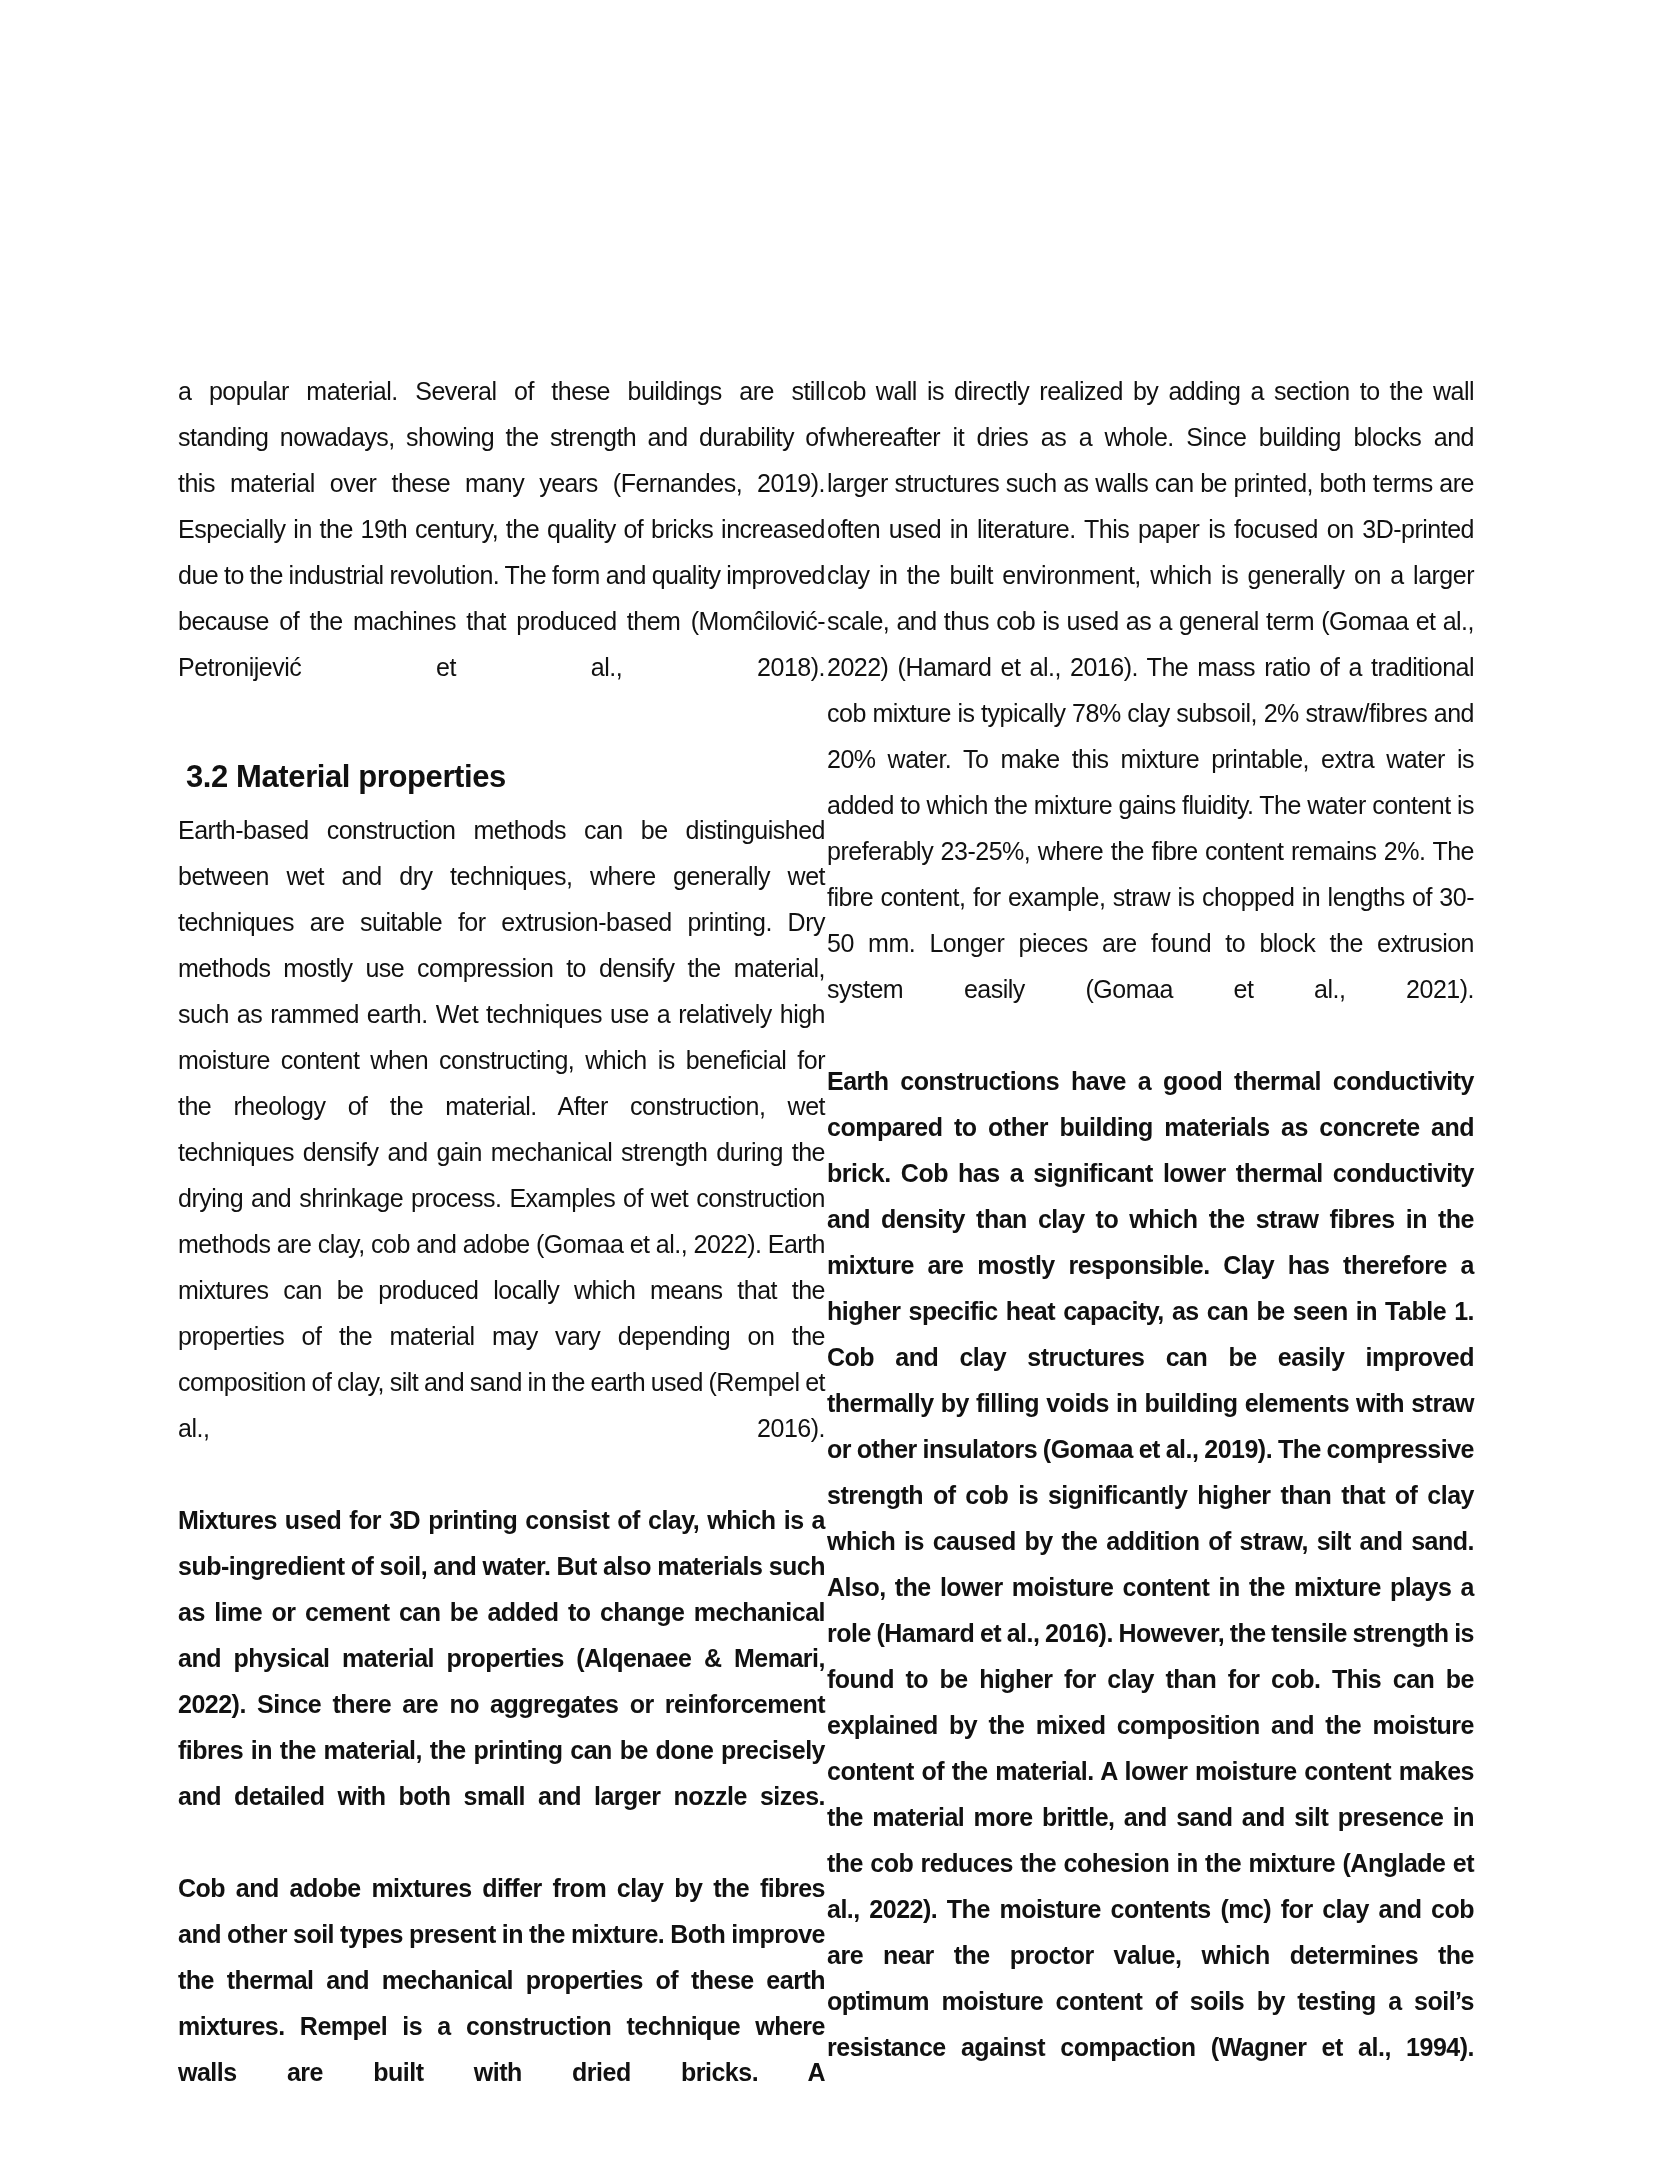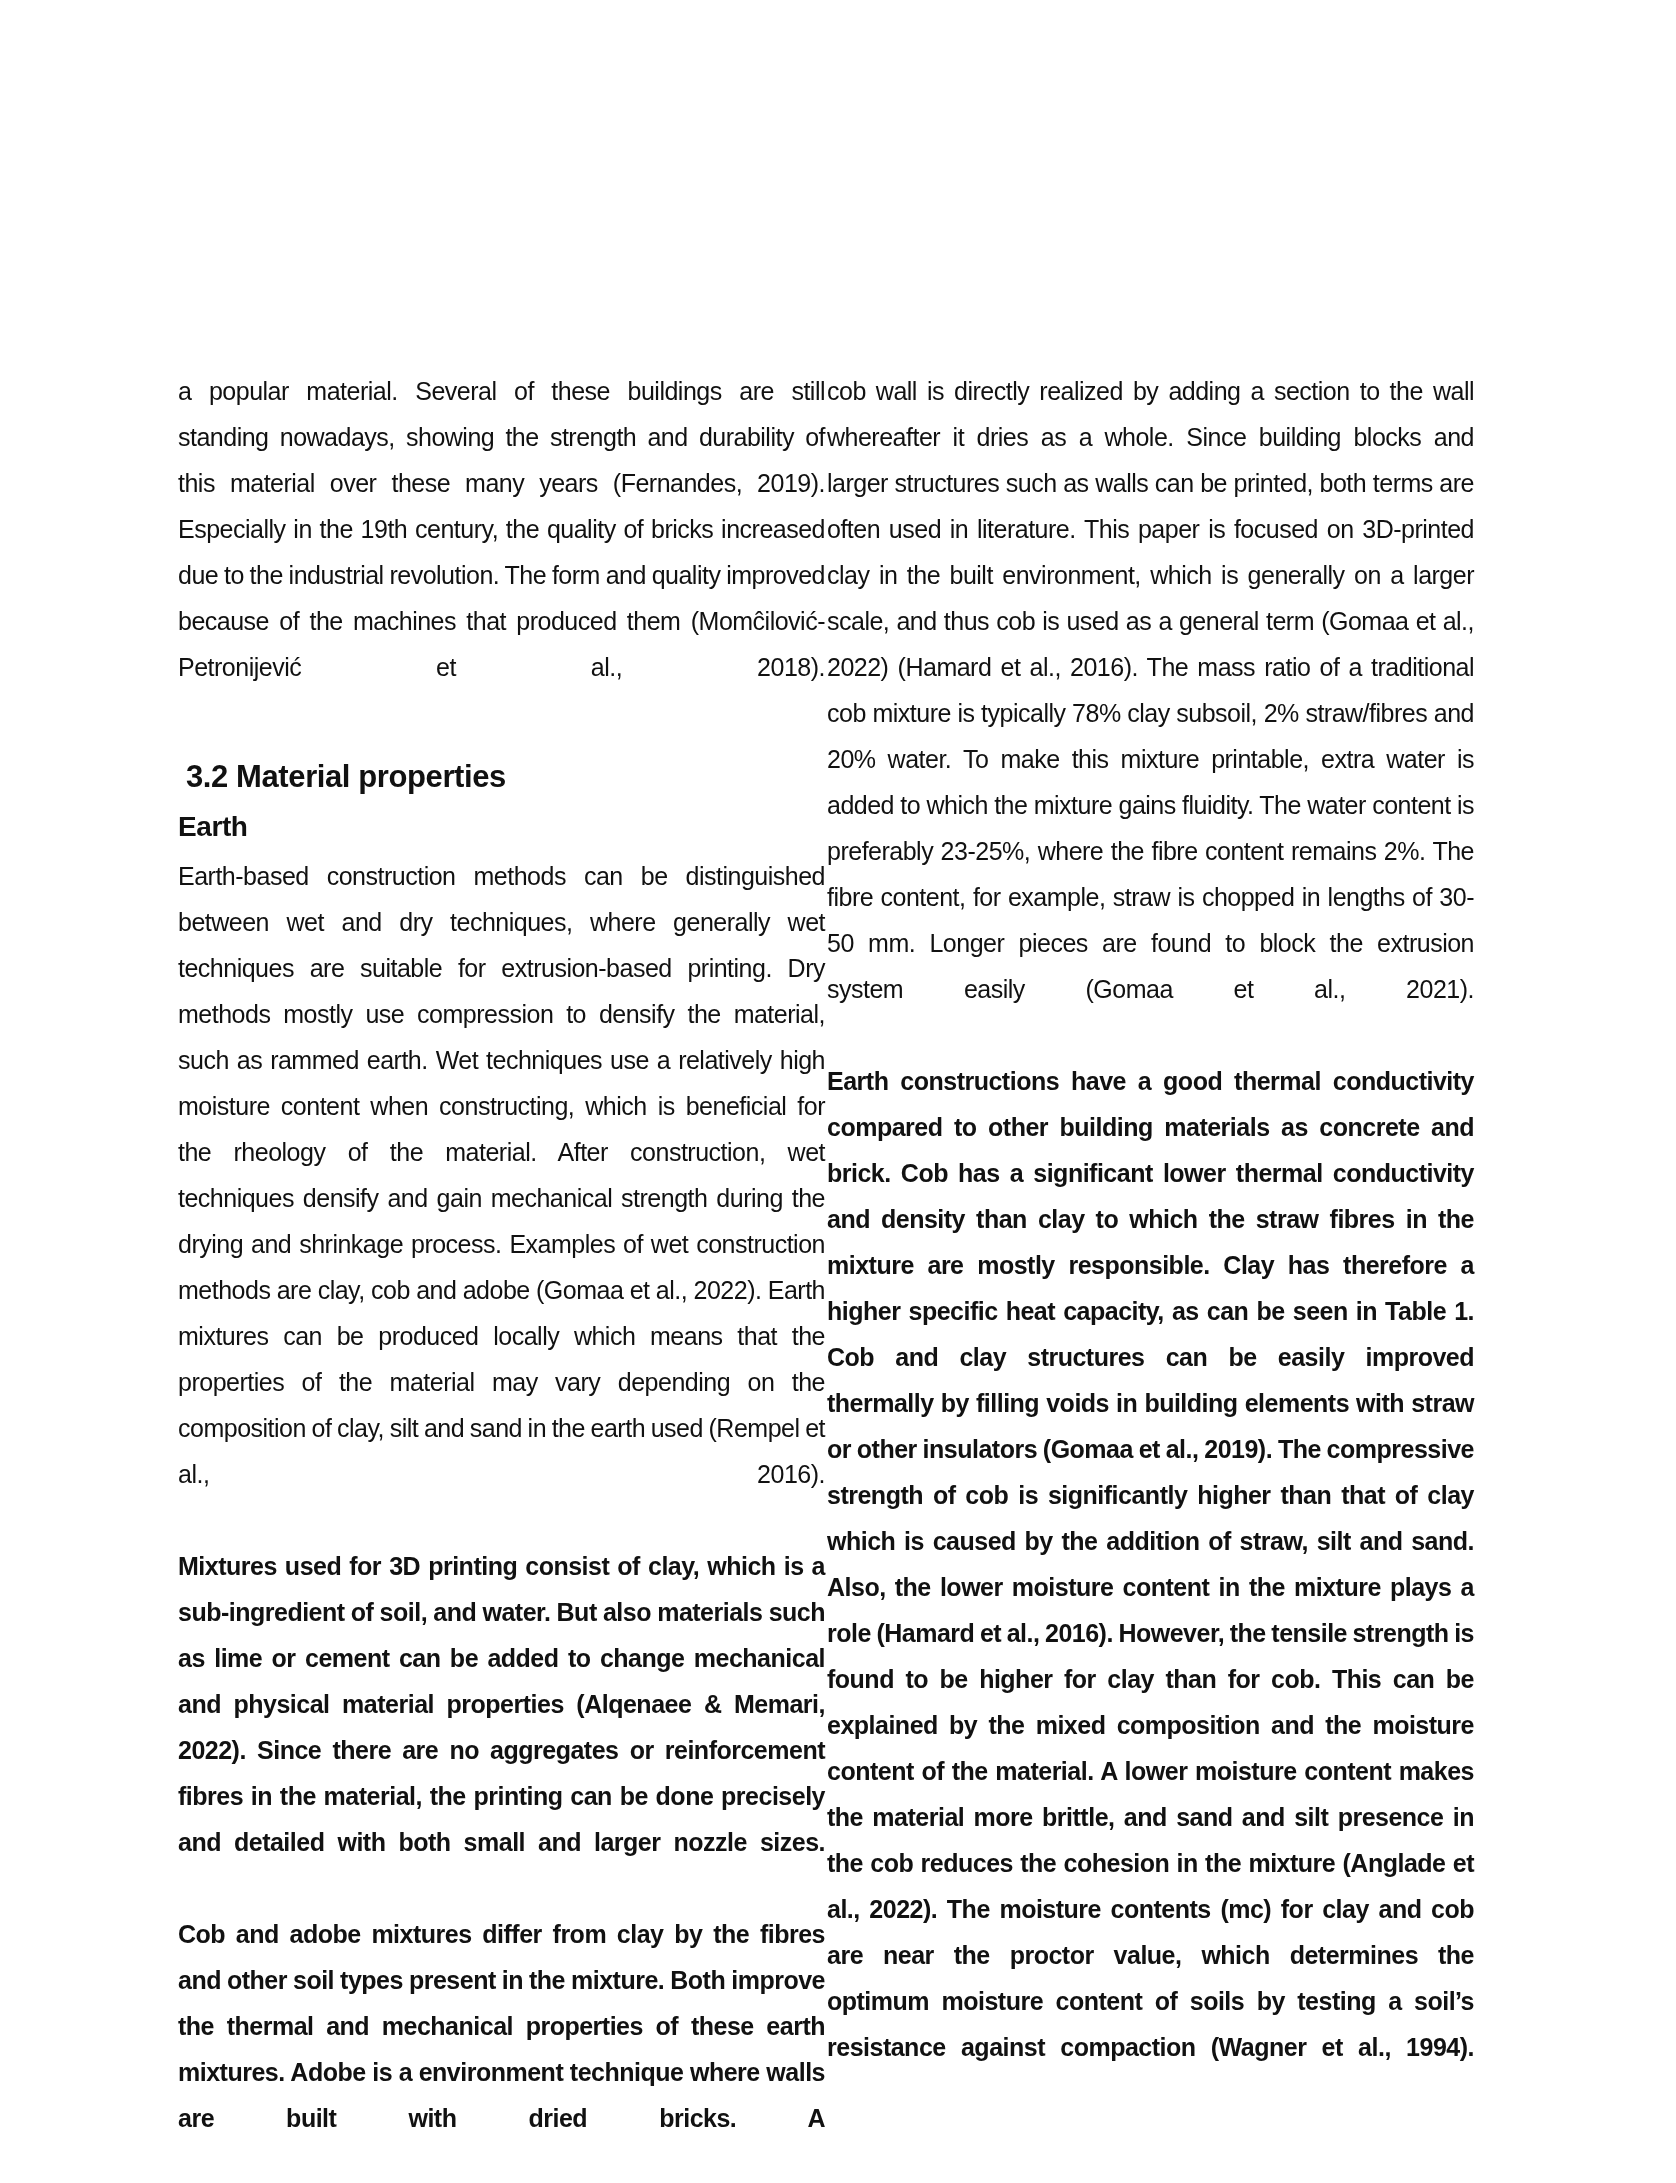--- a/index.html
+++ b/index.html
@@ -21,24 +21,23 @@
 </style>
 </head>
 <body>
 
 <div class="page">
 
 
   <div class="column col-left">
     <p class="para">a popular material. Several of these buildings are still standing nowadays, showing the strength and durability of this material over these many years (Fernandes, 2019). Especially in the 19th century, the quality of bricks increased due to the industrial revolution. The form and quality improved because of the machines that produced them (Momĉilović-Petronijević et al., 2018).</p>
     <h2 class="section-heading">3.2 Material properties</h2>
-    <h3 class="sub-heading">Earth</h3>
     <p class="para after-heading">Earth-based construction methods can be distinguished between wet and dry techniques, where generally wet techniques are suitable for extrusion-based printing. Dry methods mostly use compression to densify the material, such as rammed earth. Wet techniques use a relatively high moisture content when constructing, which is beneficial for the rheology of the material. After construction, wet techniques densify and gain mechanical strength during the drying and shrinkage process. Examples of wet construction methods are clay, cob and adobe (Gomaa et al., 2022). Earth mixtures can be produced locally which means that the properties of the material may vary depending on the composition of clay, silt and sand in the earth used (Rempel et al., 2016).</p>
     <p class="para">Mixtures used for 3D printing consist of clay, which is a sub-ingredient of soil, and water. But also materials such as lime or cement can be added to change mechanical and physical material properties (Alqenaee &amp; Memari, 2022). Since there are no aggregates or reinforcement fibres in the material, the printing can be done precisely and detailed with both small and larger nozzle sizes.</p>
-    <p class="para">Cob and adobe mixtures differ from clay by the fibres and other soil types present in the mixture. Both improve the thermal and mechanical properties of these earth mixtures. Adobe is a environment technique where walls are built with dried bricks. A</p>
+    <p class="para">Cob and adobe mixtures differ from clay by the fibres and other soil types present in the mixture. Both improve the thermal and mechanical properties of these earth mixtures. Rempel is a construction technique where walls are built with dried bricks. A</p>
   </div>
 
   <div class="column col-right">
     <p class="para">cob wall is directly realized by adding a section to the wall whereafter it dries as a whole. Since building blocks and larger structures such as walls can be printed, both terms are often used in literature. This paper is focused on 3D-printed clay in the built environment, which is generally on a larger scale, and thus cob is used as a general term (Gomaa et al., 2022) (Hamard et al., 2016). The mass ratio of a traditional cob mixture is typically 78% clay subsoil, 2% straw/fibres and 20% water. To make this mixture printable, extra water is added to which the mixture gains fluidity. The water content is preferably 23-25%, where the fibre content remains 2%. The fibre content, for example, straw is chopped in lengths of 30-50 mm. Longer pieces are found to block the extrusion system easily (Gomaa et al., 2021).</p>
     <p class="para">Earth constructions have a good thermal conductivity compared to other building materials as concrete and brick. Cob has a significant lower thermal conductivity and density than clay to which the straw fibres in the mixture are mostly responsible. Clay has therefore a higher specific heat capacity, as can be seen in Table 1. Cob and clay structures can be easily improved thermally by filling voids in building elements with straw or other insulators (Gomaa et al., 2019). The compressive strength of cob is significantly higher than that of clay which is caused by the addition of straw, silt and sand. Also, the lower moisture content in the mixture plays a role  (Hamard et al., 2016). However, the tensile strength is found to be higher for clay than for cob. This can be explained by the mixed composition and the moisture content of the material. A lower moisture content makes the material more brittle, and sand and silt presence in the cob reduces the cohesion in the mixture (Anglade et al., 2022). The moisture contents (mc) for clay and cob are near the proctor value, which determines the optimum moisture content of soils by testing a soil’s resistance against compaction (Wagner et al., 1994).</p>
   </div>
 
 </div>
 
 

